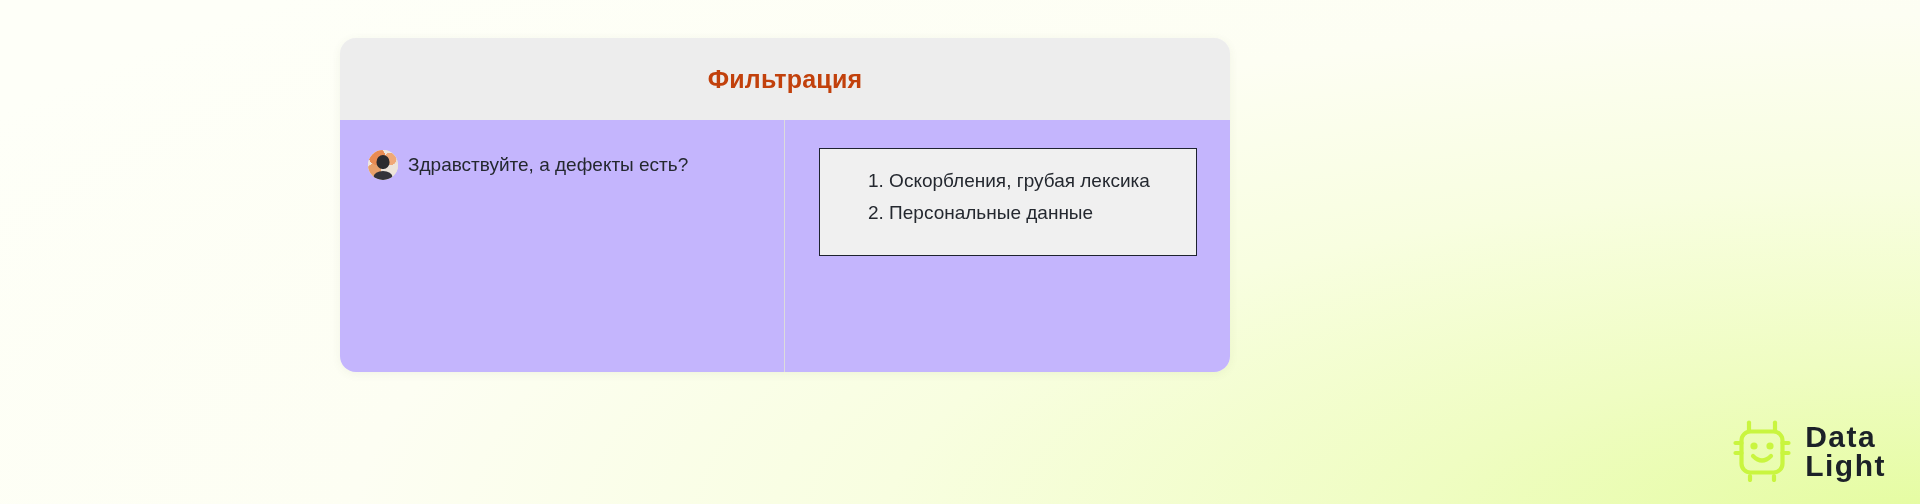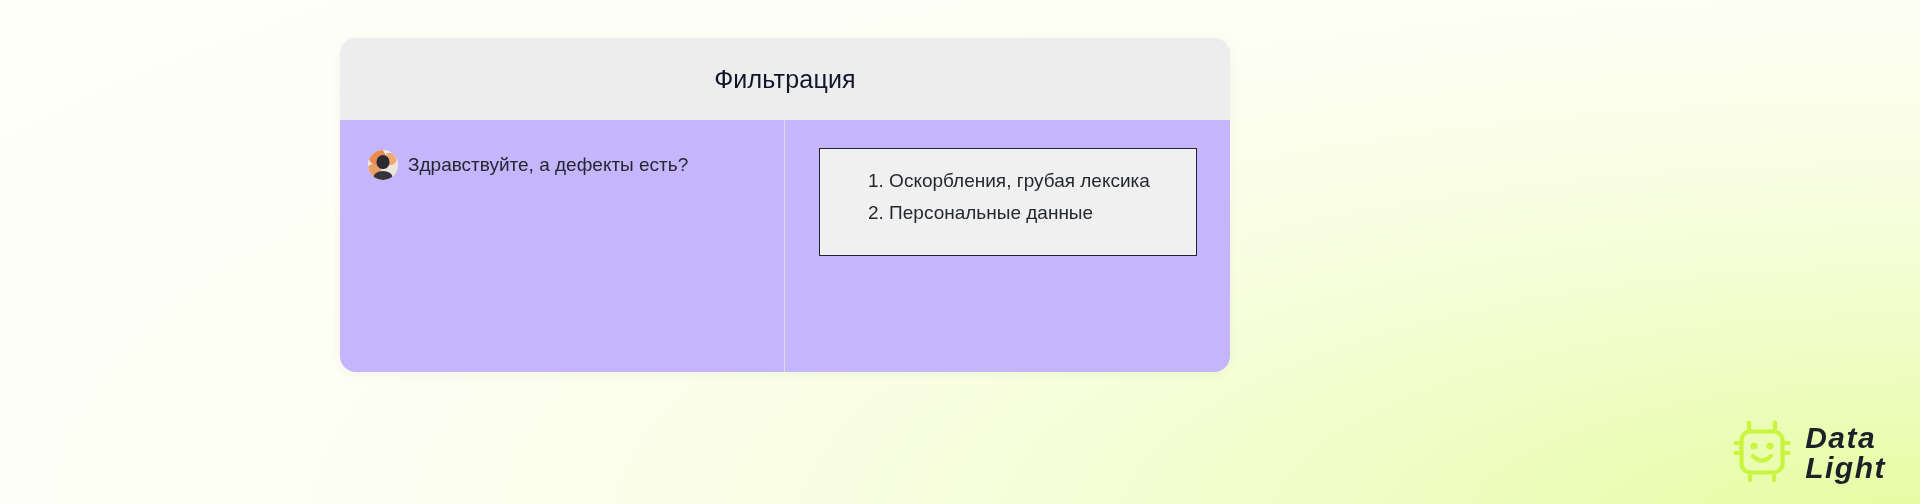--- a/index.html
+++ b/index.html
@@ -20,21 +20,21 @@
     position:absolute;left:340px;top:38px;width:890px;height:334px;
     border-radius:16px;overflow:hidden;
     background:#F7F7F7;
     box-shadow:0 2px 10px rgba(90,100,60,.07);
   }
   .card-header{
     height:82px;background:#EDEDED;
     display:flex;align-items:center;justify-content:center;
   }
   .card-title{
-    font-size:25px;font-weight:normal;color:#0f172a;
+    font-size:25px;font-weight:bold;color:#c2410c;
     letter-spacing:.2px;
   }
   .card-body{
     display:flex;height:252px;background:#c4b5fd;
   }
   .col-left{
     width:445px;box-sizing:border-box;
     border-right:1px solid #DCDCDC;
     padding:30px 0 0 28px;
   }
@@ -86,21 +86,21 @@
   .check-slot{
     width:26px;flex:0 0 26px;
     display:flex;align-items:center;justify-content:flex-start;
   }
   .check-icon{display:block;}
   .item-text{white-space:nowrap;}
 
   
   .logo{
     position:absolute;right:34px;bottom:22px;
-    display:flex;align-items:flex-end;gap:14px;font-style:italic;
+    display:flex;align-items:center;gap:14px;
   }
   .logo-words{
     display:flex;flex-direction:column;
     line-height:.98;
   }
   .logo-words span{
     font-size:30px;font-weight:bold;color:#1C2128;
     letter-spacing:1.5px;
   }
 </style>

